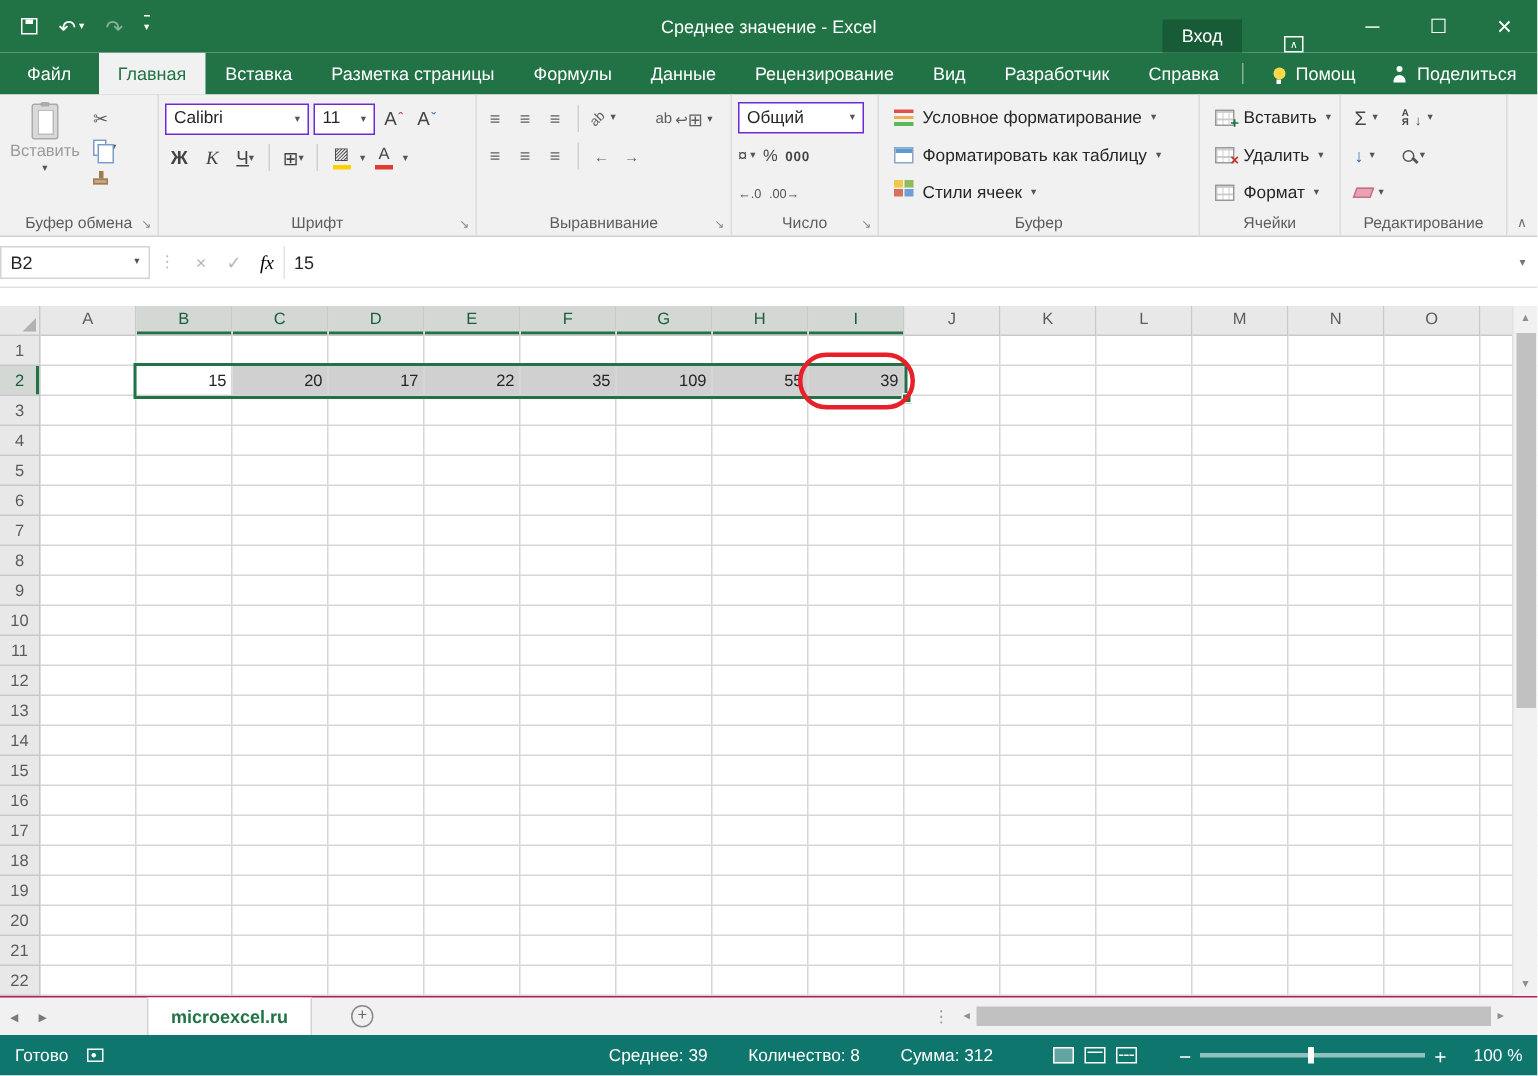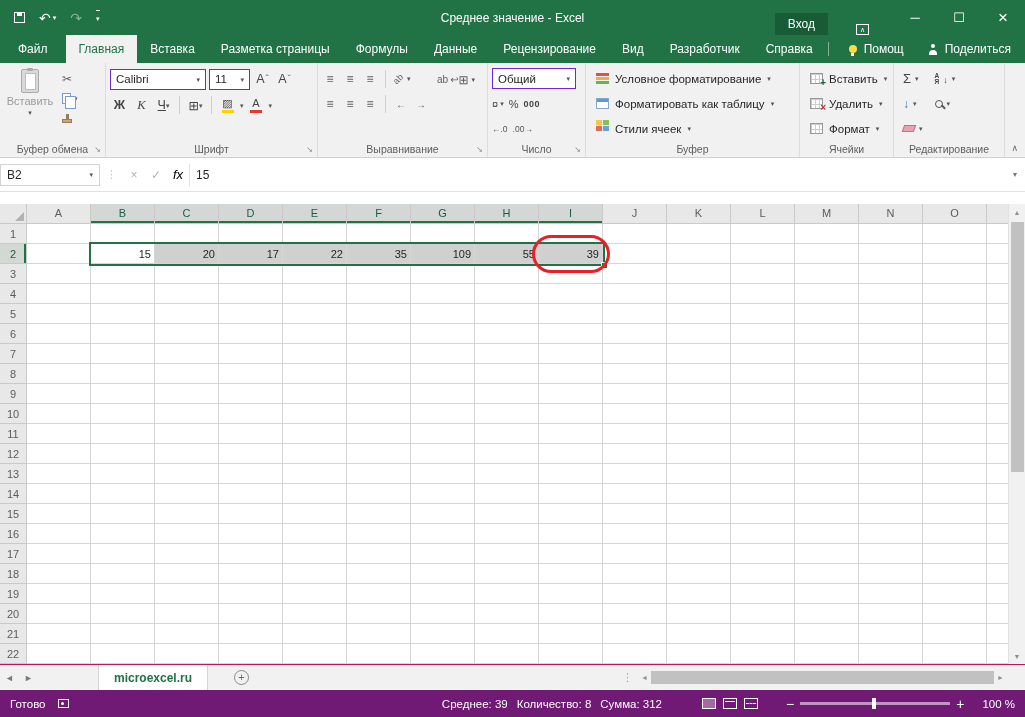--- a/index.html
+++ b/index.html
@@ -128,21 +128,21 @@
 .icon-mag::after{content:"";position:absolute;width:5px;height:1.5px;background:#555;transform:rotate(45deg);right:-4px;bottom:-1px}
 .filldown::after{content:"↓";font-size:12px;color:#4472a8}
 
 
 .formulabar{height:34px;background:#fff;border-bottom:1px solid #e1e1e1;display:flex;align-items:center;padding:0 0 0 0;flex:none}
 .namebox{width:100px;height:22px;margin-left:0;background:#fff;border:1px solid #d4d4d4;display:flex;align-items:center;padding:0 6px;font-size:12px;cursor:text}
 .namebox .dd{margin-left:auto}
 .fb-grip{color:#c0c0c0;font-size:11px;padding:0 6px}
 .fb-grip::after{content:"⋮"}
 .fb-btn{width:22px;height:22px;display:flex;align-items:center;justify-content:center;font-size:12px;color:#b5b5b5;cursor:pointer}
-.fb-btn.fx{color:#000000;font-family:Liberation Sans, sans-serif;font-style:italic;font-size:13px}
+.fb-btn.fx{color:#000000;font-family:Liberation Serif, serif;font-style:italic;font-size:13px}
 .fb-input{flex:1;height:22px;border-left:1px solid #e3e3e3;display:flex;align-items:center;padding-left:6px;font-size:12px;background:#fff;cursor:text}
 .fb-expand{width:20px;height:22px;display:flex;align-items:center;justify-content:center;color:#777;font-size:8px;cursor:pointer}
 .fb-expand::after{content:"▾"}
 .pre-grid{height:12px;background:#fff;flex:none}
 
 
 .grid{position:relative;height:460px;background:#fff;overflow:hidden;flex:none}
 .gh-row{display:flex;height:20px}
 .corner{width:27px;flex:none;background:#e8e8e8;border-right:1px solid #c9c9c9;border-bottom:1px solid #c9c9c9;position:relative;cursor:pointer}
 .corner::after{content:"";position:absolute;right:2px;bottom:2px;border-left:9px solid transparent;border-bottom:9px solid #b2b2b2}
@@ -175,25 +175,25 @@
 .addsheet::after{content:"+"}
 .hscroll{position:absolute;right:18px;top:0;bottom:0;width:385px;display:flex;align-items:center}
 .hs-grip{color:#9a9a9a;font-size:11px;padding-right:5px}
 .hs-grip::after{content:"⋮"}
 .hs-arrow{color:#8f8f8f;font-size:7px;padding:0 3px;cursor:pointer}
 .hs-left::after{content:"◄"}
 .hs-right::after{content:"►"}
 .hs-thumb{height:13px;background:#c1c1c1;flex:1;cursor:pointer}
 
 
-.statusbar{height:27px;background:#701a75;color:#fff;display:flex;align-items:center;font-size:11.5px;padding:0 10px;flex:none}
+.statusbar{height:27px;background:#0f766e;color:#fff;display:flex;align-items:center;font-size:11.5px;padding:0 10px;flex:none}
 .sb-mode{margin-right:12px;cursor:default}
 .macro-icon{width:11px;height:9px;border:1px solid #fff;position:relative;display:inline-block;cursor:pointer}
 .macro-icon::after{content:"";position:absolute;left:2px;top:2px;width:3px;height:3px;background:#fff;border-radius:50%}
-.status-aggregates{margin-left:auto;display:flex;gap:9px;margin-right:40px}
+.status-aggregates{margin-left:auto;display:flex;gap:27px;margin-right:40px}
 .agg{cursor:pointer;white-space:nowrap}
 .sb-views{display:flex;align-items:center;gap:7px;margin-right:22px}
 .vicon{width:14px;height:11px;border:1px solid #fff;display:inline-block;cursor:pointer;position:relative}
 .vicon.active{background:rgba(255,255,255,.35)}
 .vicon.layout::after{content:"";position:absolute;left:1px;right:1px;top:2px;height:1px;background:#fff}
 .vicon.pbreak::after{content:"";position:absolute;left:1px;right:1px;top:4px;border-top:1px dashed #fff}
 .zoomout,.zoomin{font-size:14px;cursor:pointer;padding:0 6px}
 .zoom-track{width:150px;height:3px;background:rgba(255,255,255,.55);position:relative;cursor:pointer}
 .zoom-thumb{position:absolute;left:72px;top:-4px;width:4px;height:11px;background:#fff;cursor:pointer}
 .zoom-label{margin-left:12px;white-space:nowrap;cursor:pointer}

